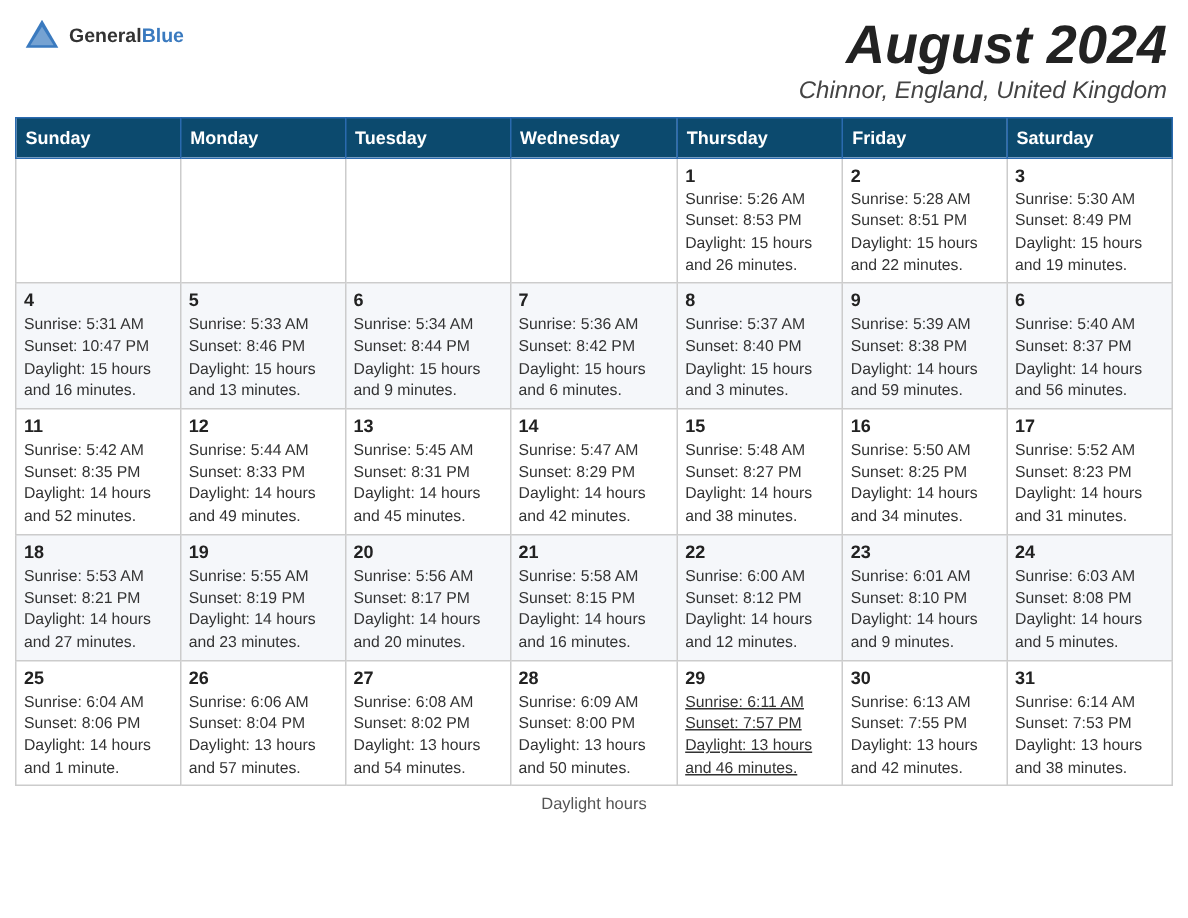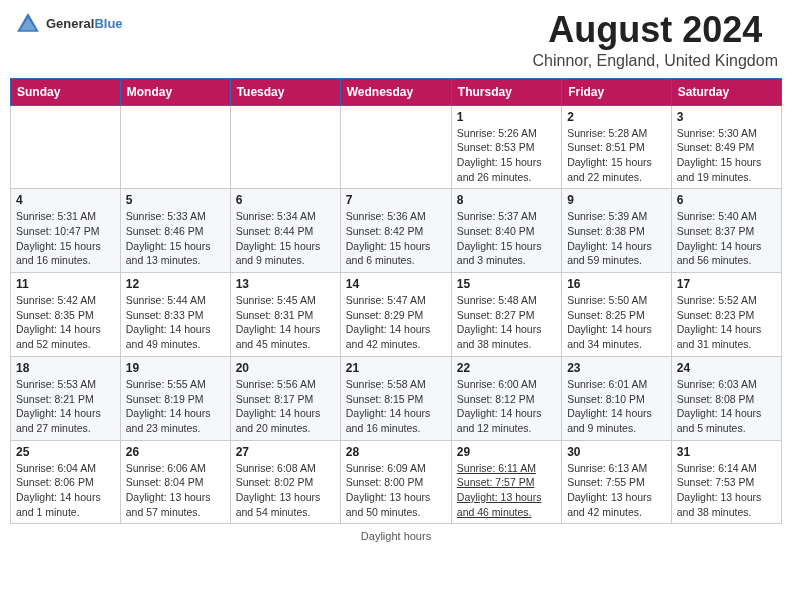--- a/index.html
+++ b/index.html
@@ -29,40 +29,41 @@
       font-weight: bold;
       line-height: 1.1;
     }
     .logo-text span:first-child { color: #333; }
     .logo-text span:last-child { color: #3a7abf; }
     .logo-icon {
       width: 28px;
       height: 28px;
     }
     .title-area {
-      text-align: center;
+      text-align: right;
+      font-style: italic;
     }
     .month-title {
       font-size: 36px;
       font-weight: bold;
       color: #222;
       line-height: 1.1;
     }
     .location-title {
       font-size: 16px;
       color: #444;
       margin-top: 2px;
     }
     .calendar-table {
       width: 100%;
       border-collapse: collapse;
       font-size: 11px;
     }
     .calendar-table th {
-      background-color: #be185d;
+      background-color: #0c4a6e;
       color: #fff;
       text-align: left;
       padding: 6px 6px;
       font-size: 12px;
       font-weight: bold;
       border: 1px solid #2a6aaf;
     }
     .calendar-table td {
       border: 1px solid #ccc;
       vertical-align: top;

